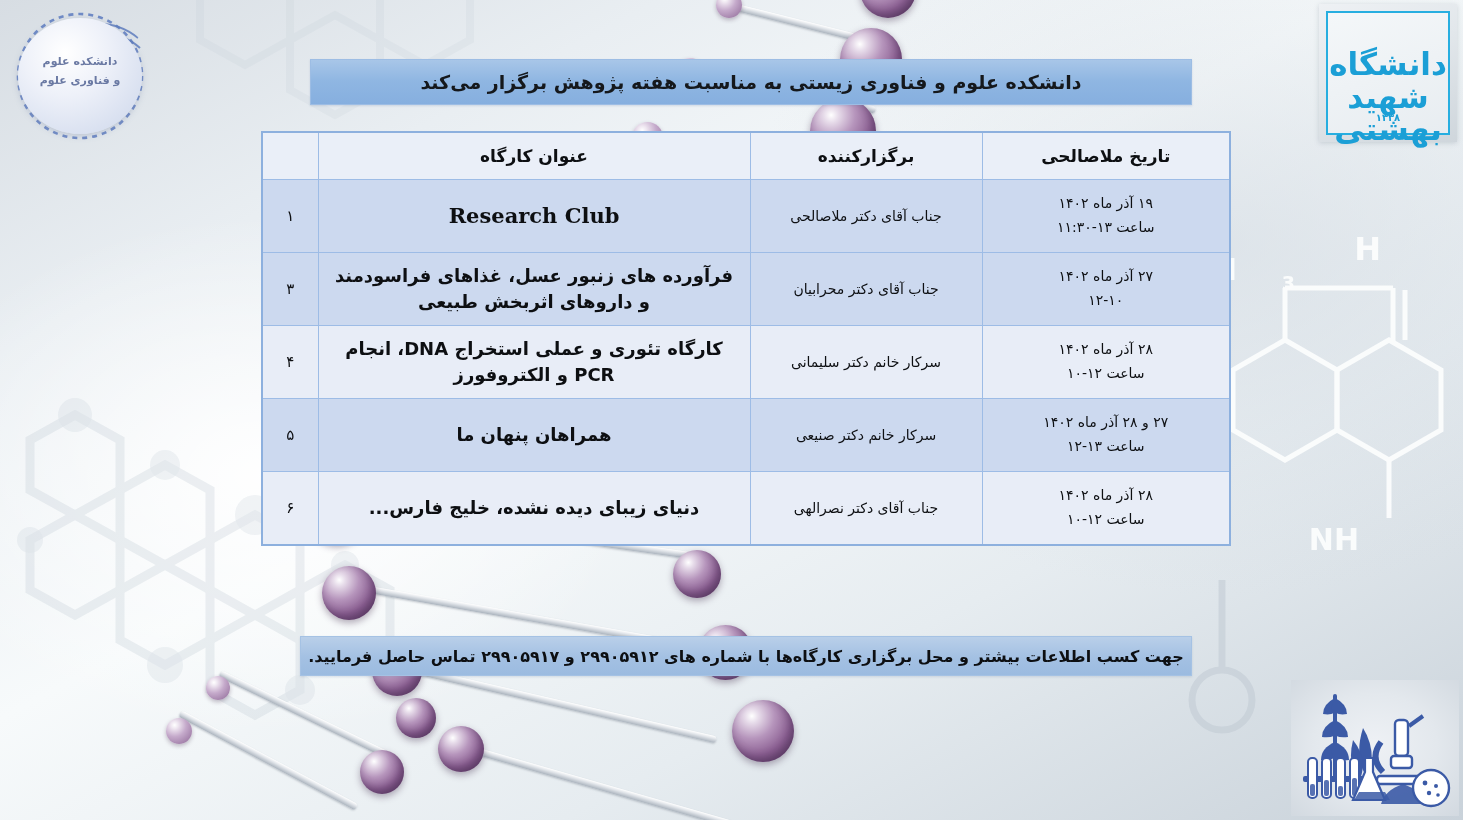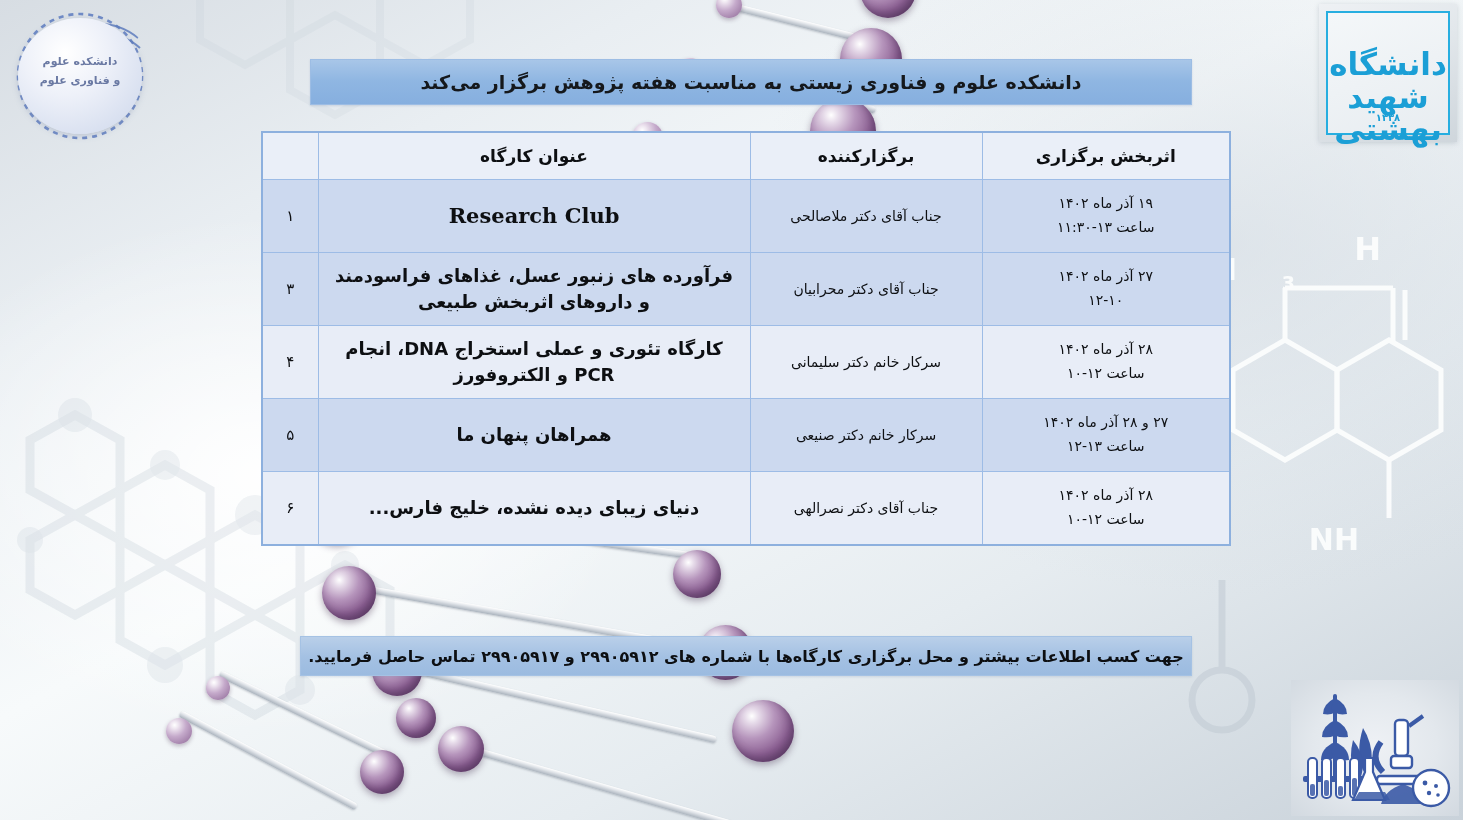--- a/index.html
+++ b/index.html
@@ -363,21 +363,21 @@
   <div class="schedule-wrap">
     <table class="schedule">
       <colgroup>
         <col class="c-date">
           <col class="c-org">
           <col class="c-title">
           <col class="c-idx">
       </colgroup>
       <thead>
         <tr>
-          <th>اثربخش برگزاری</th>
+          <th>تاریخ ملاصالحی</th>
           <th>برگزارکننده</th>
           <th>عنوان کارگاه</th>
           <th></th>
         </tr>
       </thead>
       <tbody>
         <tr class="odd">
           <td class="c-date-cell">
             <div>۱۹ آذر ماه ۱۴۰۲</div>
             <div>ساعت ۱۳-۱۱:۳۰</div>

